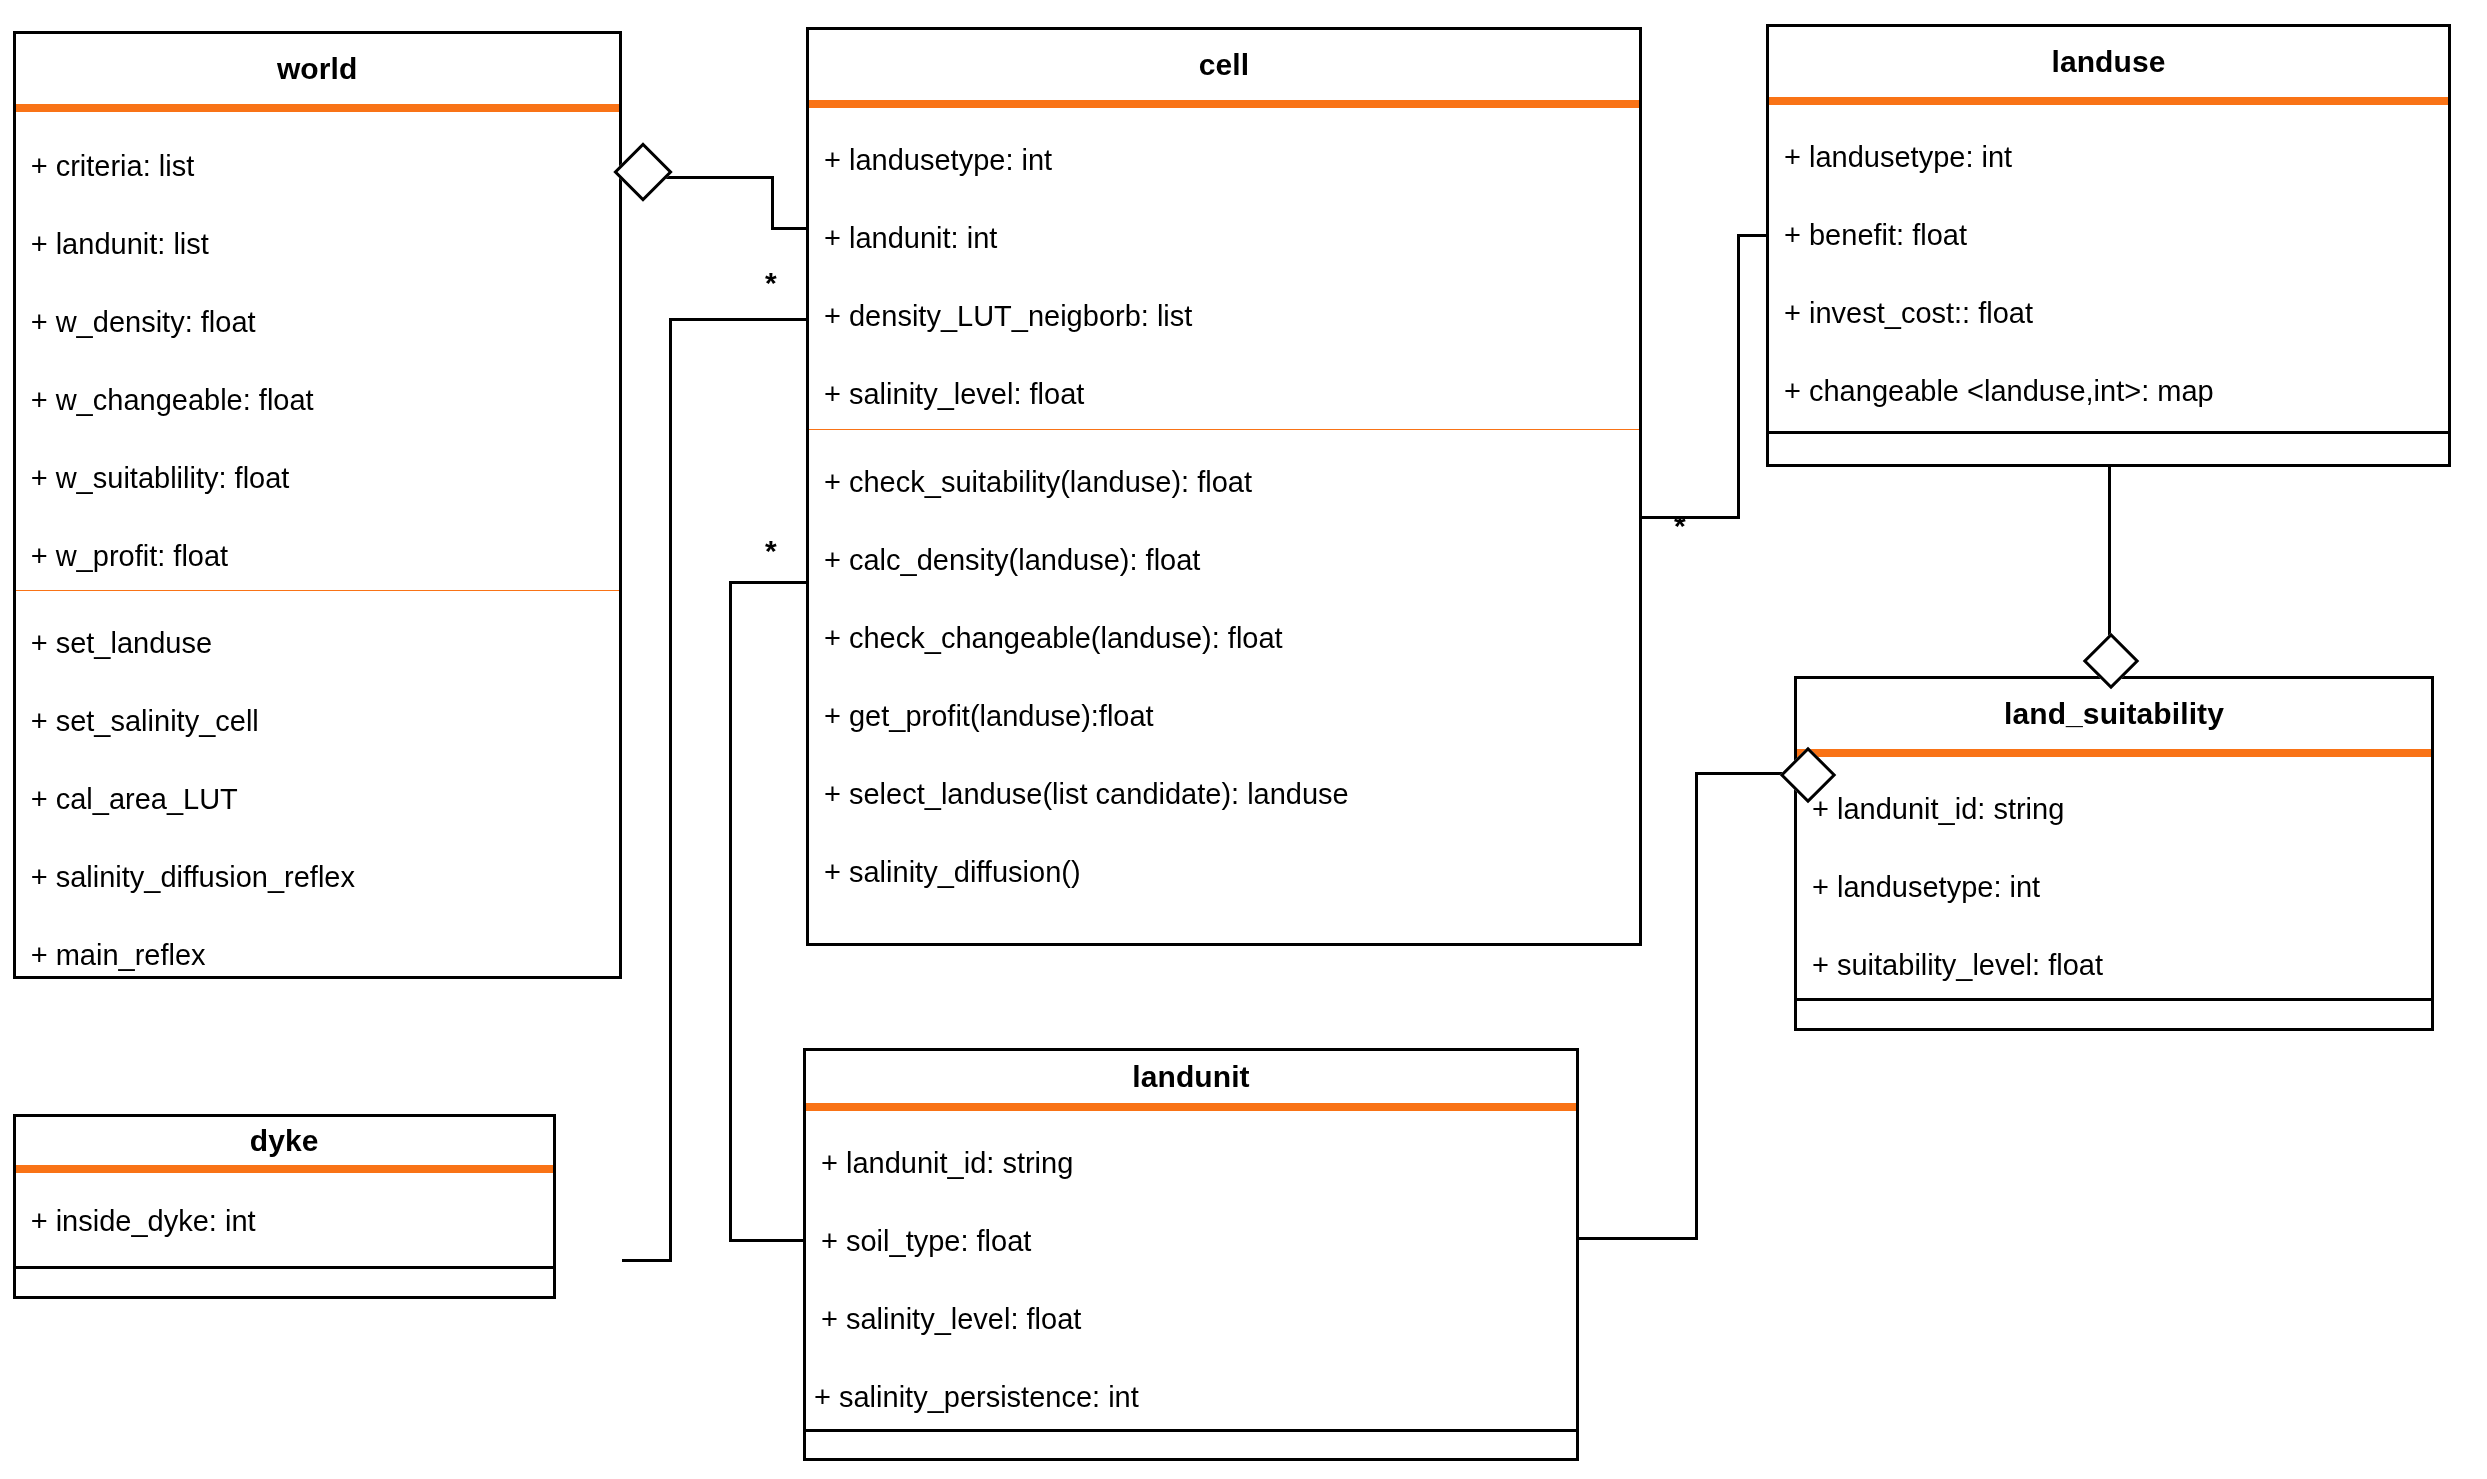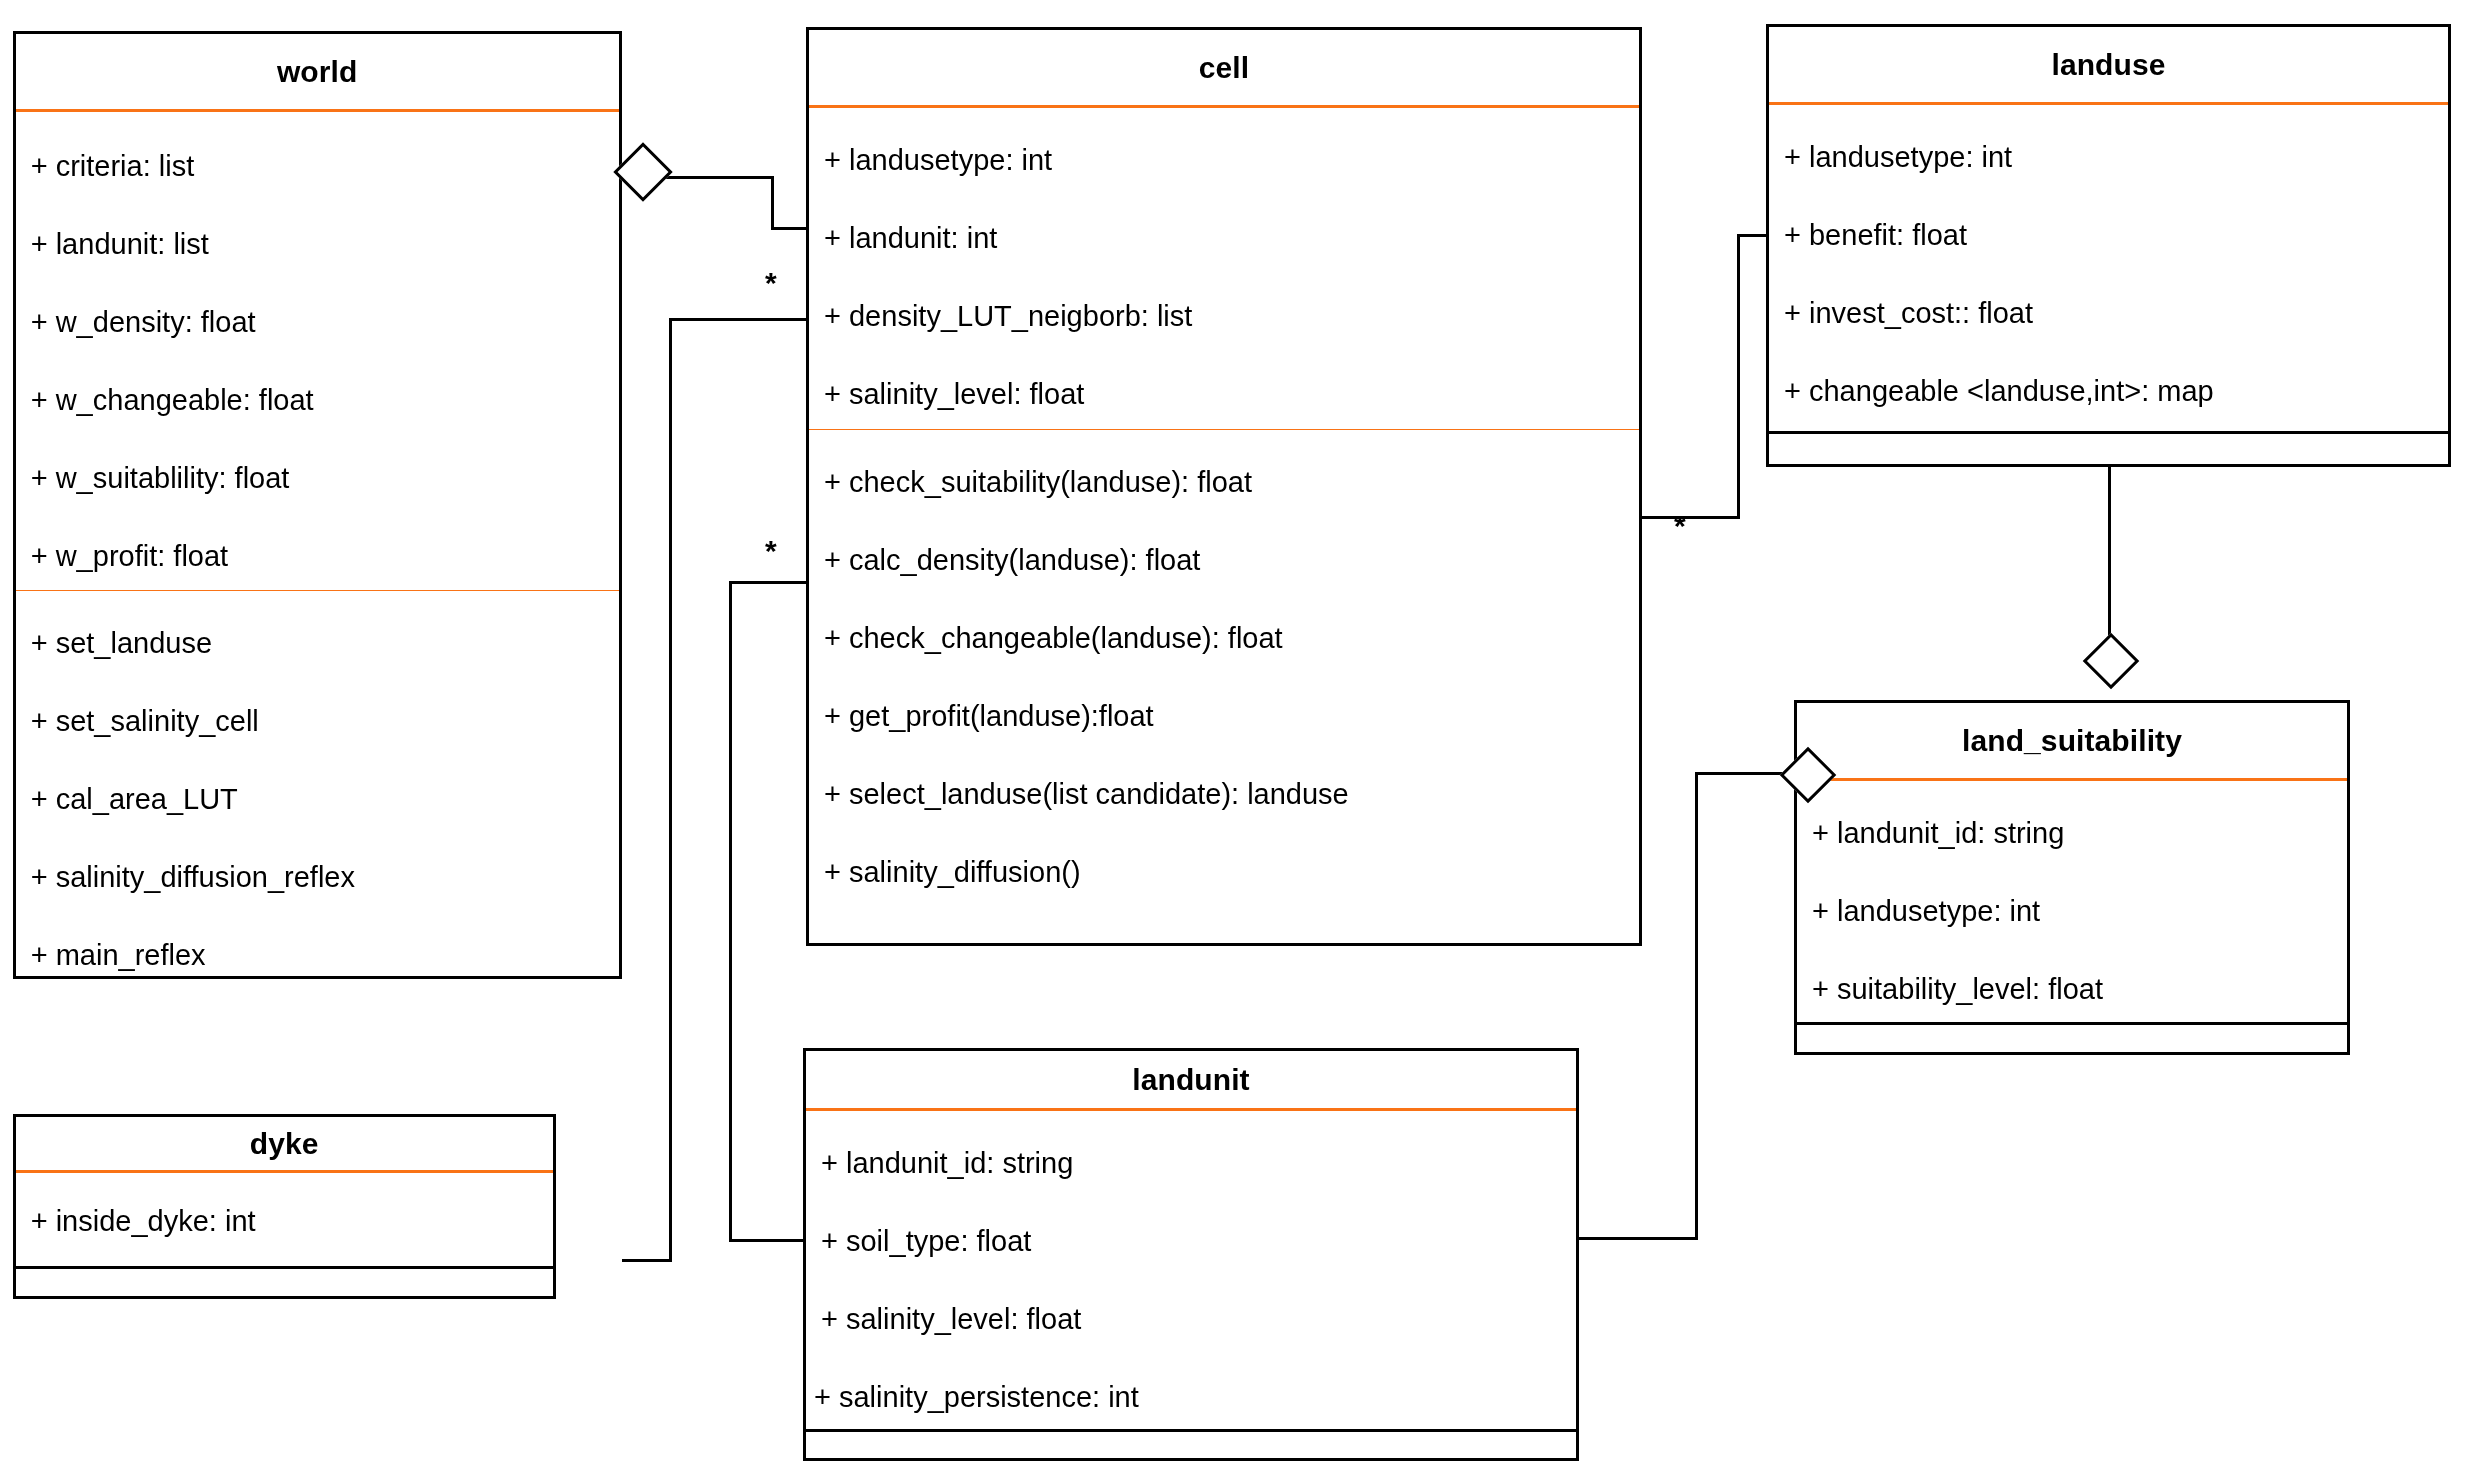--- a/index.html
+++ b/index.html
@@ -20,21 +20,21 @@
   
   .uml-class {
     position: absolute;
     box-sizing: border-box;
     background: #ffffff;
     border: 3px solid #000000;
     z-index: 5;
   }
   .uml-header {
     box-sizing: border-box;
-    border-bottom: 3px solid #f97316;
+    border-bottom: 8px solid #f97316;
     display: flex;
     align-items: center;
     justify-content: center;
     font-weight: bold;
     font-size: 30px;
     color: #000000;
     letter-spacing: 0.1px;
     text-align: right;
   }
   .uml-compartment {
@@ -162,21 +162,21 @@
     <div class="uml-header" style="height:78px;">landuse</div>
     <div class="uml-compartment" style="height:326px; padding-top:13.5px;">
       <div class="uml-row" style="height:78px;">+ landusetype: int</div>
       <div class="uml-row" style="height:78px;">+ benefit: float</div>
       <div class="uml-row" style="height:78px;">+ invest_cost:: float</div>
       <div class="uml-row" style="height:78px;">+ changeable &lt;landuse,int&gt;: map</div>
     </div>
     <div class="uml-footer" style="height:33px;"></div>
   </div>
 
-  <div class="uml-class" style="left:1794px; top:700px; width:556px; height:355px;">
+  <div class="uml-class" style="left:1794px; top:676px; width:640px; height:355px;">
     <div class="uml-header" style="height:78px;">land_suitability</div>
     <div class="uml-compartment" style="height:241px; padding-top:13.5px;">
       <div class="uml-row" style="height:78px;">+ landunit_id: string</div>
       <div class="uml-row" style="height:78px;">+ landusetype: int</div>
       <div class="uml-row" style="height:78px;">+ suitability_level: float</div>
     </div>
     <div class="uml-footer" style="height:27px;"></div>
   </div>
 
   <div class="uml-class" style="left:803px; top:1048px; width:776px; height:413px;">

